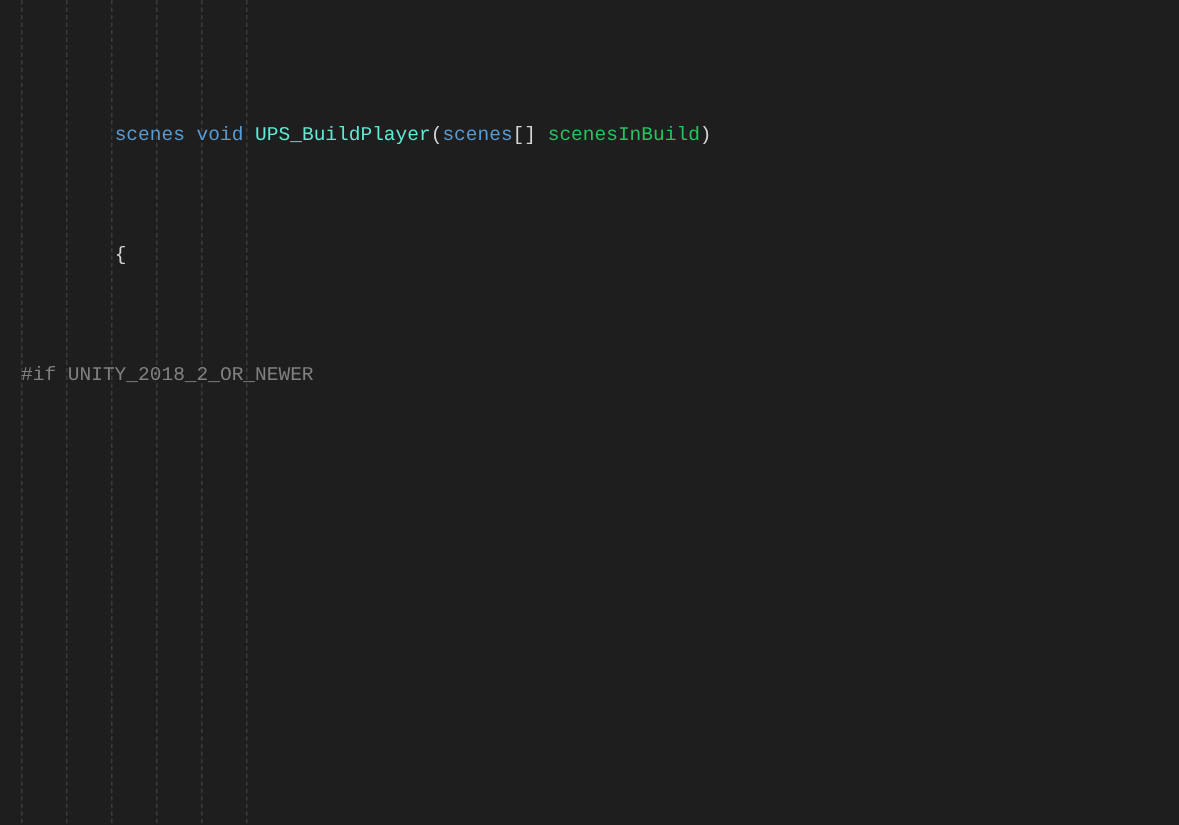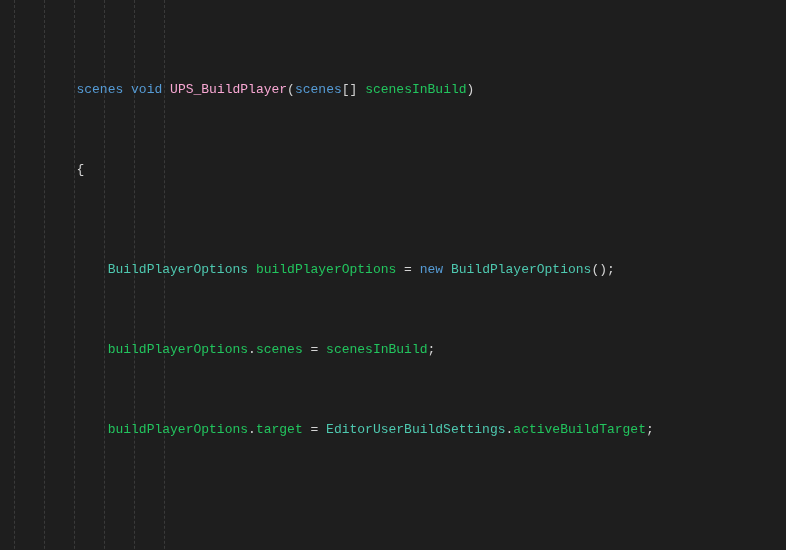--- a/index.html
+++ b/index.html
@@ -39,21 +39,21 @@
     }
     .g0 { left: 0px; }
     .g1 { left: 30px; }
     .g2 { left: 60px; }
     .g3 { left: 90px; }
     .g4 { left: 120px; }
     .g5 { left: 150px; }
     
     .kw { color: #569cd6; }       
     .type { color: #4ec9b0; }     
-    .fn { color: #f9a8d4; text-align: center; }       
+    .fn { color: #5eead4; text-align: center; }       
     .var { color: #22c55e; }      
     .pun { color: #d4d4d4; }      
     .pp { color: #808080; }       
   </style>
 </head>
 <body>
 
 <div class="editor">
   <div class="guides">
     <div class="guide g0"></div>
@@ -61,26 +61,24 @@
     <div class="guide g2"></div>
     <div class="guide g3"></div>
     <div class="guide g4"></div>
     <div class="guide g5"></div>
   </div>
 
   <div class="line"><span>        </span><span class="kw">scenes</span> <span class="kw">void</span> <span class="fn">UPS_BuildPlayer</span><span class="pun">(</span><span class="kw">scenes</span><span class="pun">[] </span><span class="var">scenesInBuild</span><span class="pun">)</span></div>
 
   <div class="line"><span>        </span><span class="pun">{</span></div>
 
+  <div class="line"><span class="pp">#if</span><span class="pp"> UNITY_2018_2_OR_NEWER</span></div>
 
-  <div class="line"><span>            </span><span class="type">BuildPlayerOptions</span> <span class="var">buildPlayerOptions</span><span class="pun"> = </span><span class="kw">new</span> <span class="type">BuildPlayerOptions</span><span class="pun">();</span></div>
 
-  <div class="line"><span>            </span><span class="var">buildPlayerOptions</span><span class="pun">.</span><span class="var">scenes</span><span class="pun"> = </span><span class="var">scenesInBuild</span><span class="pun">;</span></div>
 
-  <div class="line"><span>            </span><span class="var">buildPlayerOptions</span><span class="pun">.</span><span class="var">target</span><span class="pun"> = </span><span class="type">EditorUserBuildSettings</span><span class="pun">.</span><span class="var">activeBuildTarget</span><span class="pun">;</span></div>
 
   
 
   
 
   
 
   
 
   

